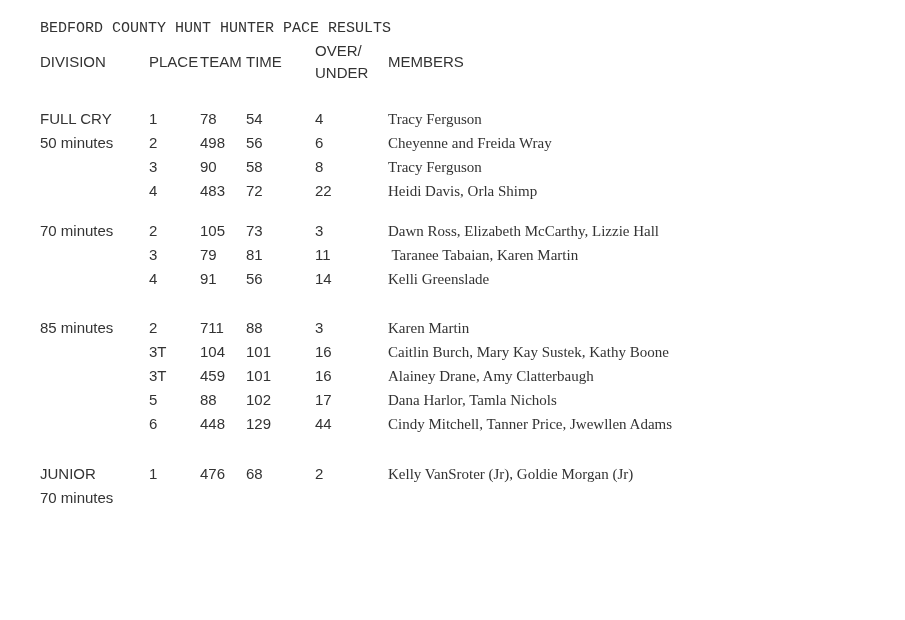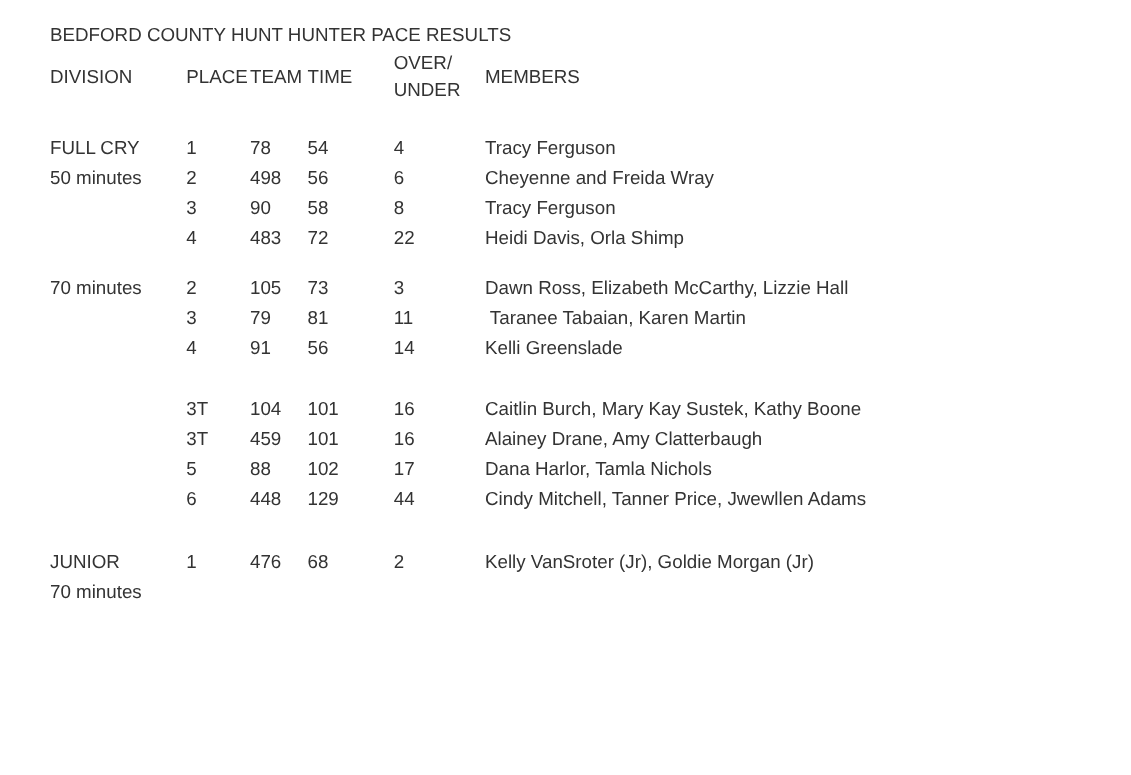--- a/index.html
+++ b/index.html
@@ -14,20 +14,21 @@
     font-family: "Liberation Sans", sans-serif;
     color: #333333;
   }
   .page {
     padding: 17px 0 0 40px;
   }
   .title-line {
     font-size: 15px;
     line-height: 23px;
     white-space: nowrap;
+    font-family: Liberation Mono, monospace;
   }
   table.results {
     border-collapse: collapse;
     table-layout: fixed;
     width: 865px;
   }
   th {
     text-align: left;
     font-weight: 400;
     font-size: 15px;
@@ -41,20 +42,21 @@
     font-size: 15px;
     line-height: 24px;
     height: 24px;
     vertical-align: top;
     padding: 0;
     white-space: nowrap;
     overflow: visible;
   }
   td.members-cell {
     white-space: pre;
+    font-family: Liberation Serif, serif;
   }
   tr.division-spacer td {
     height: auto;
     line-height: 0;
     font-size: 0;
   }
 </style>
 </head>
 <body>
 
@@ -146,20 +148,28 @@
           <td class="members-cell">Kelli Greenslade</td>
         </tr>
       </tbody>
       <tbody>
         <tr class="division-spacer">
           <td colspan="6" style="height: 25px;"></td>
         </tr>
       </tbody>
       <tbody>
         <tr>
+          <td>85 minutes</td>
+          <td>2</td>
+          <td>711</td>
+          <td>88</td>
+          <td>3</td>
+          <td class="members-cell">Karen Martin</td>
+        </tr>
+        <tr>
           <td></td>
           <td>3T</td>
           <td>104</td>
           <td>101</td>
           <td>16</td>
           <td class="members-cell">Caitlin Burch, Mary Kay Sustek, Kathy Boone</td>
         </tr>
         <tr>
           <td></td>
           <td>3T</td>

